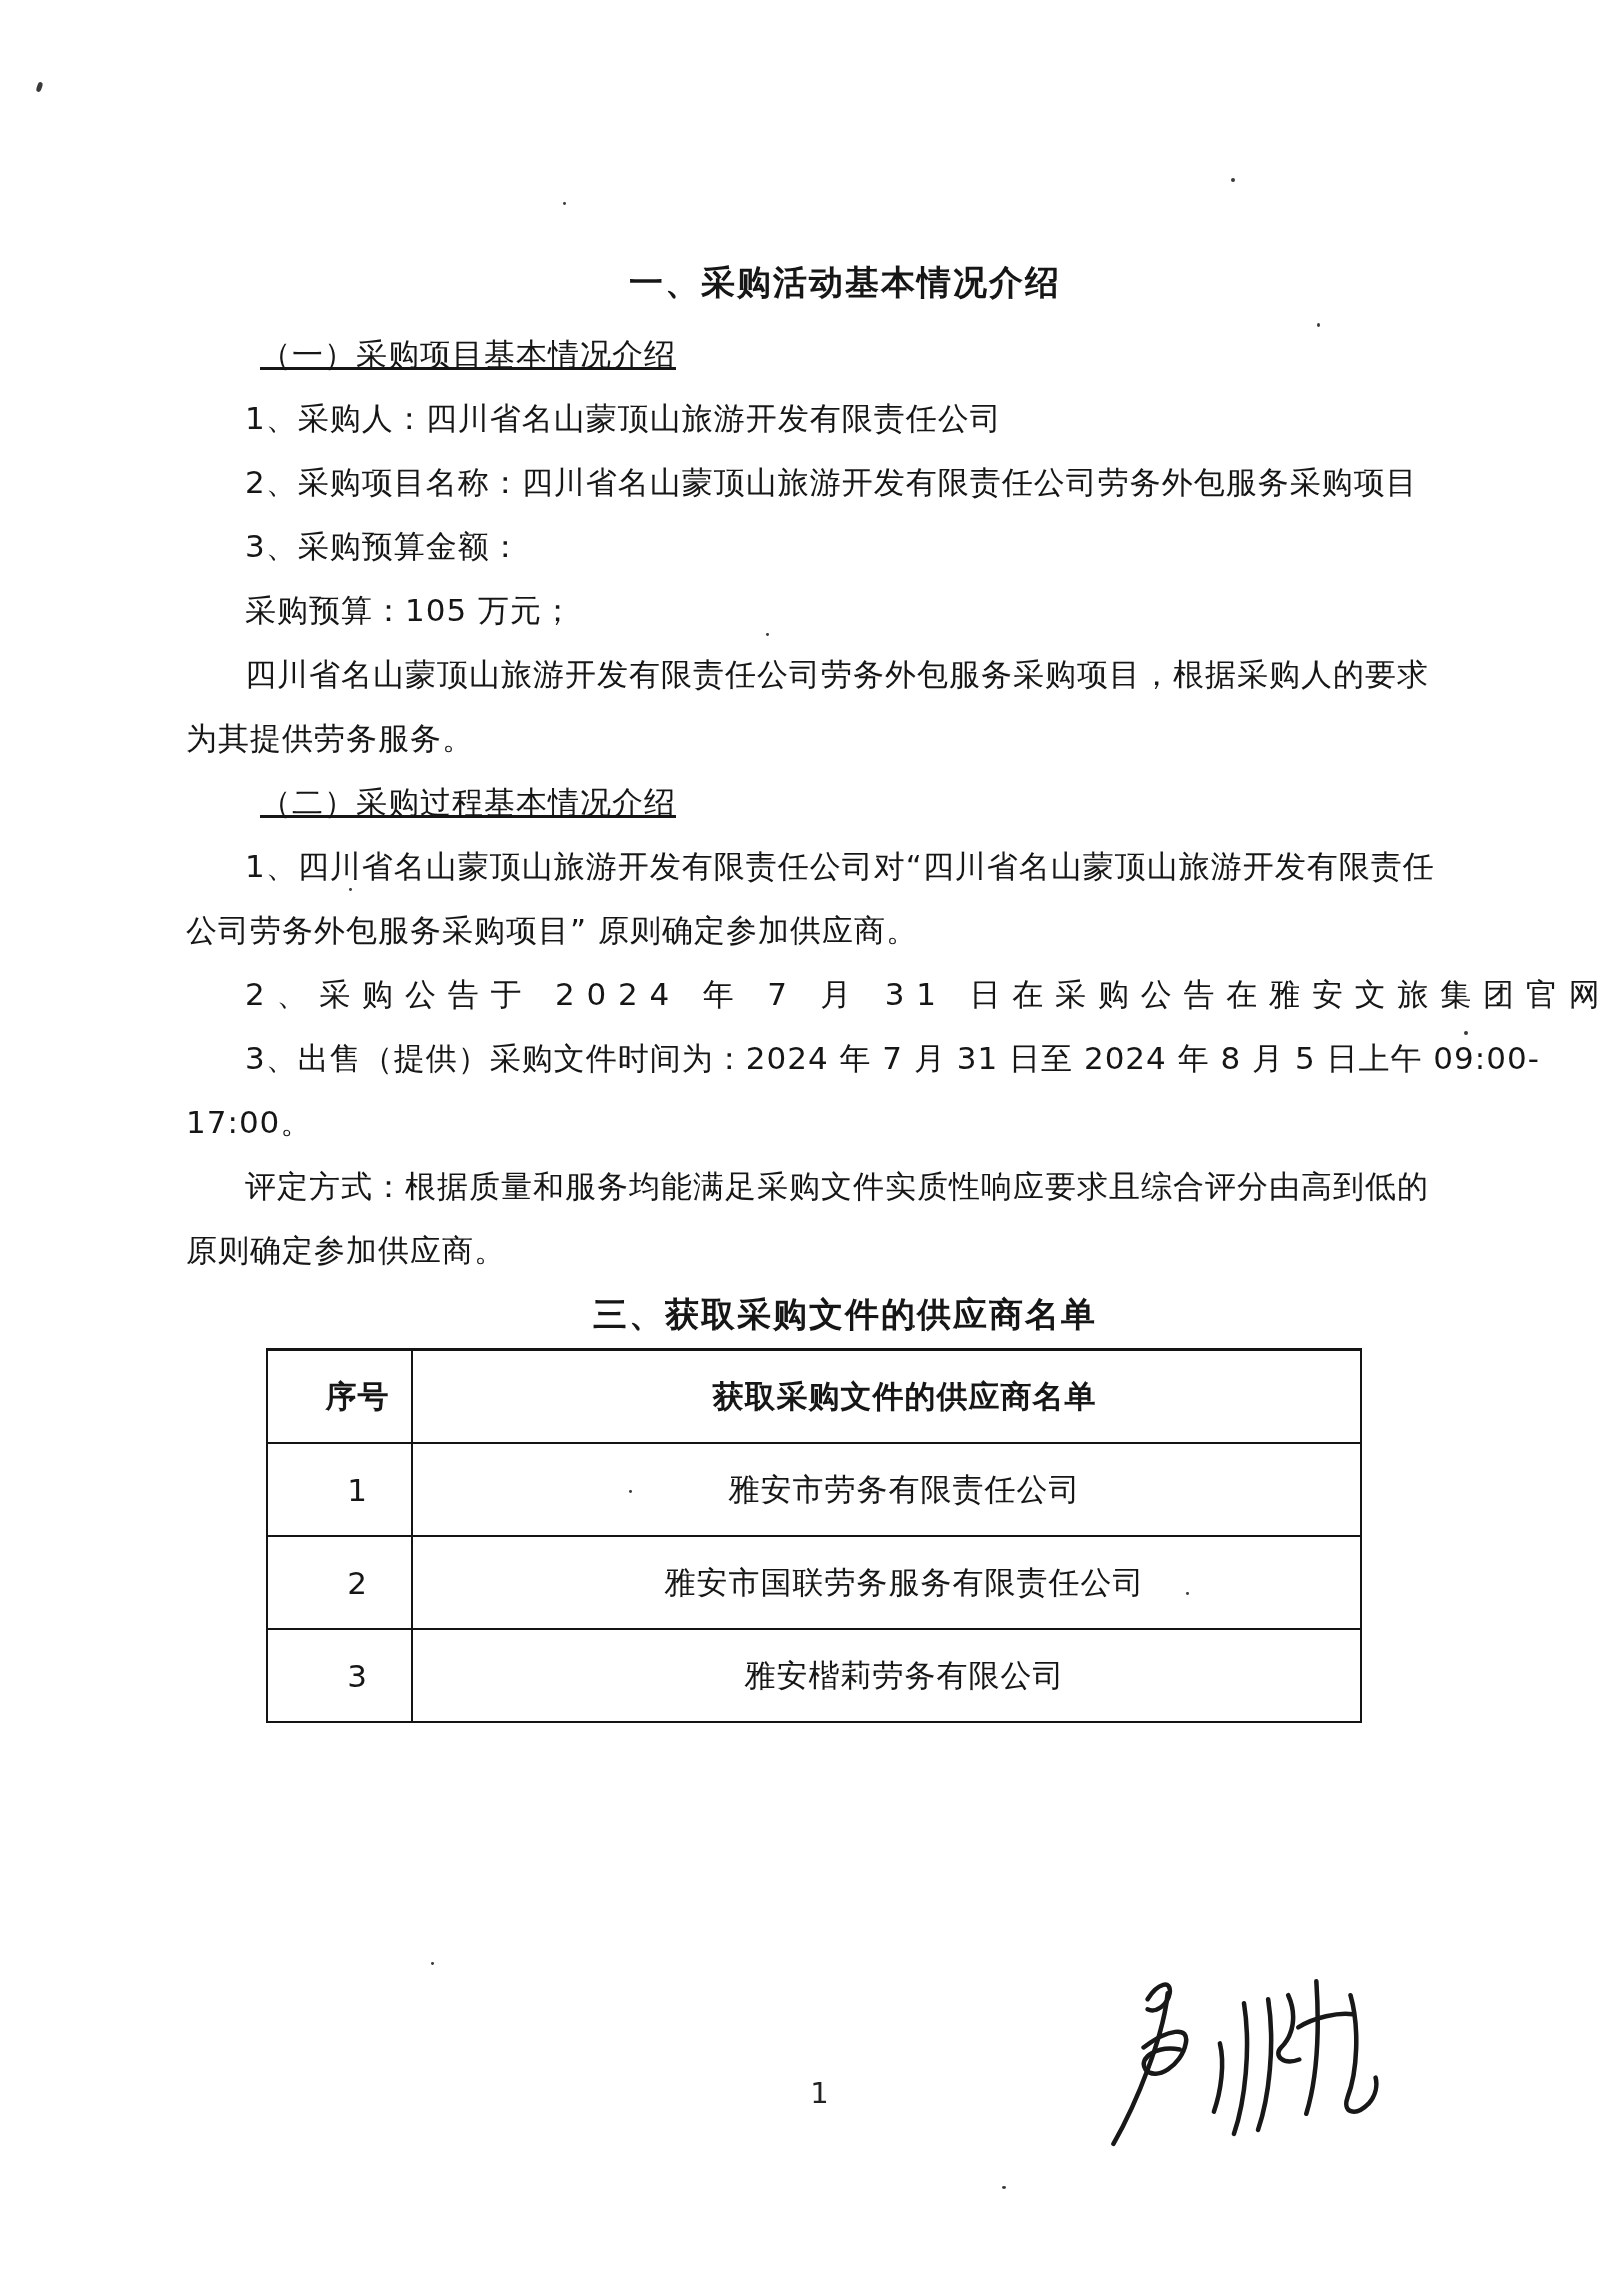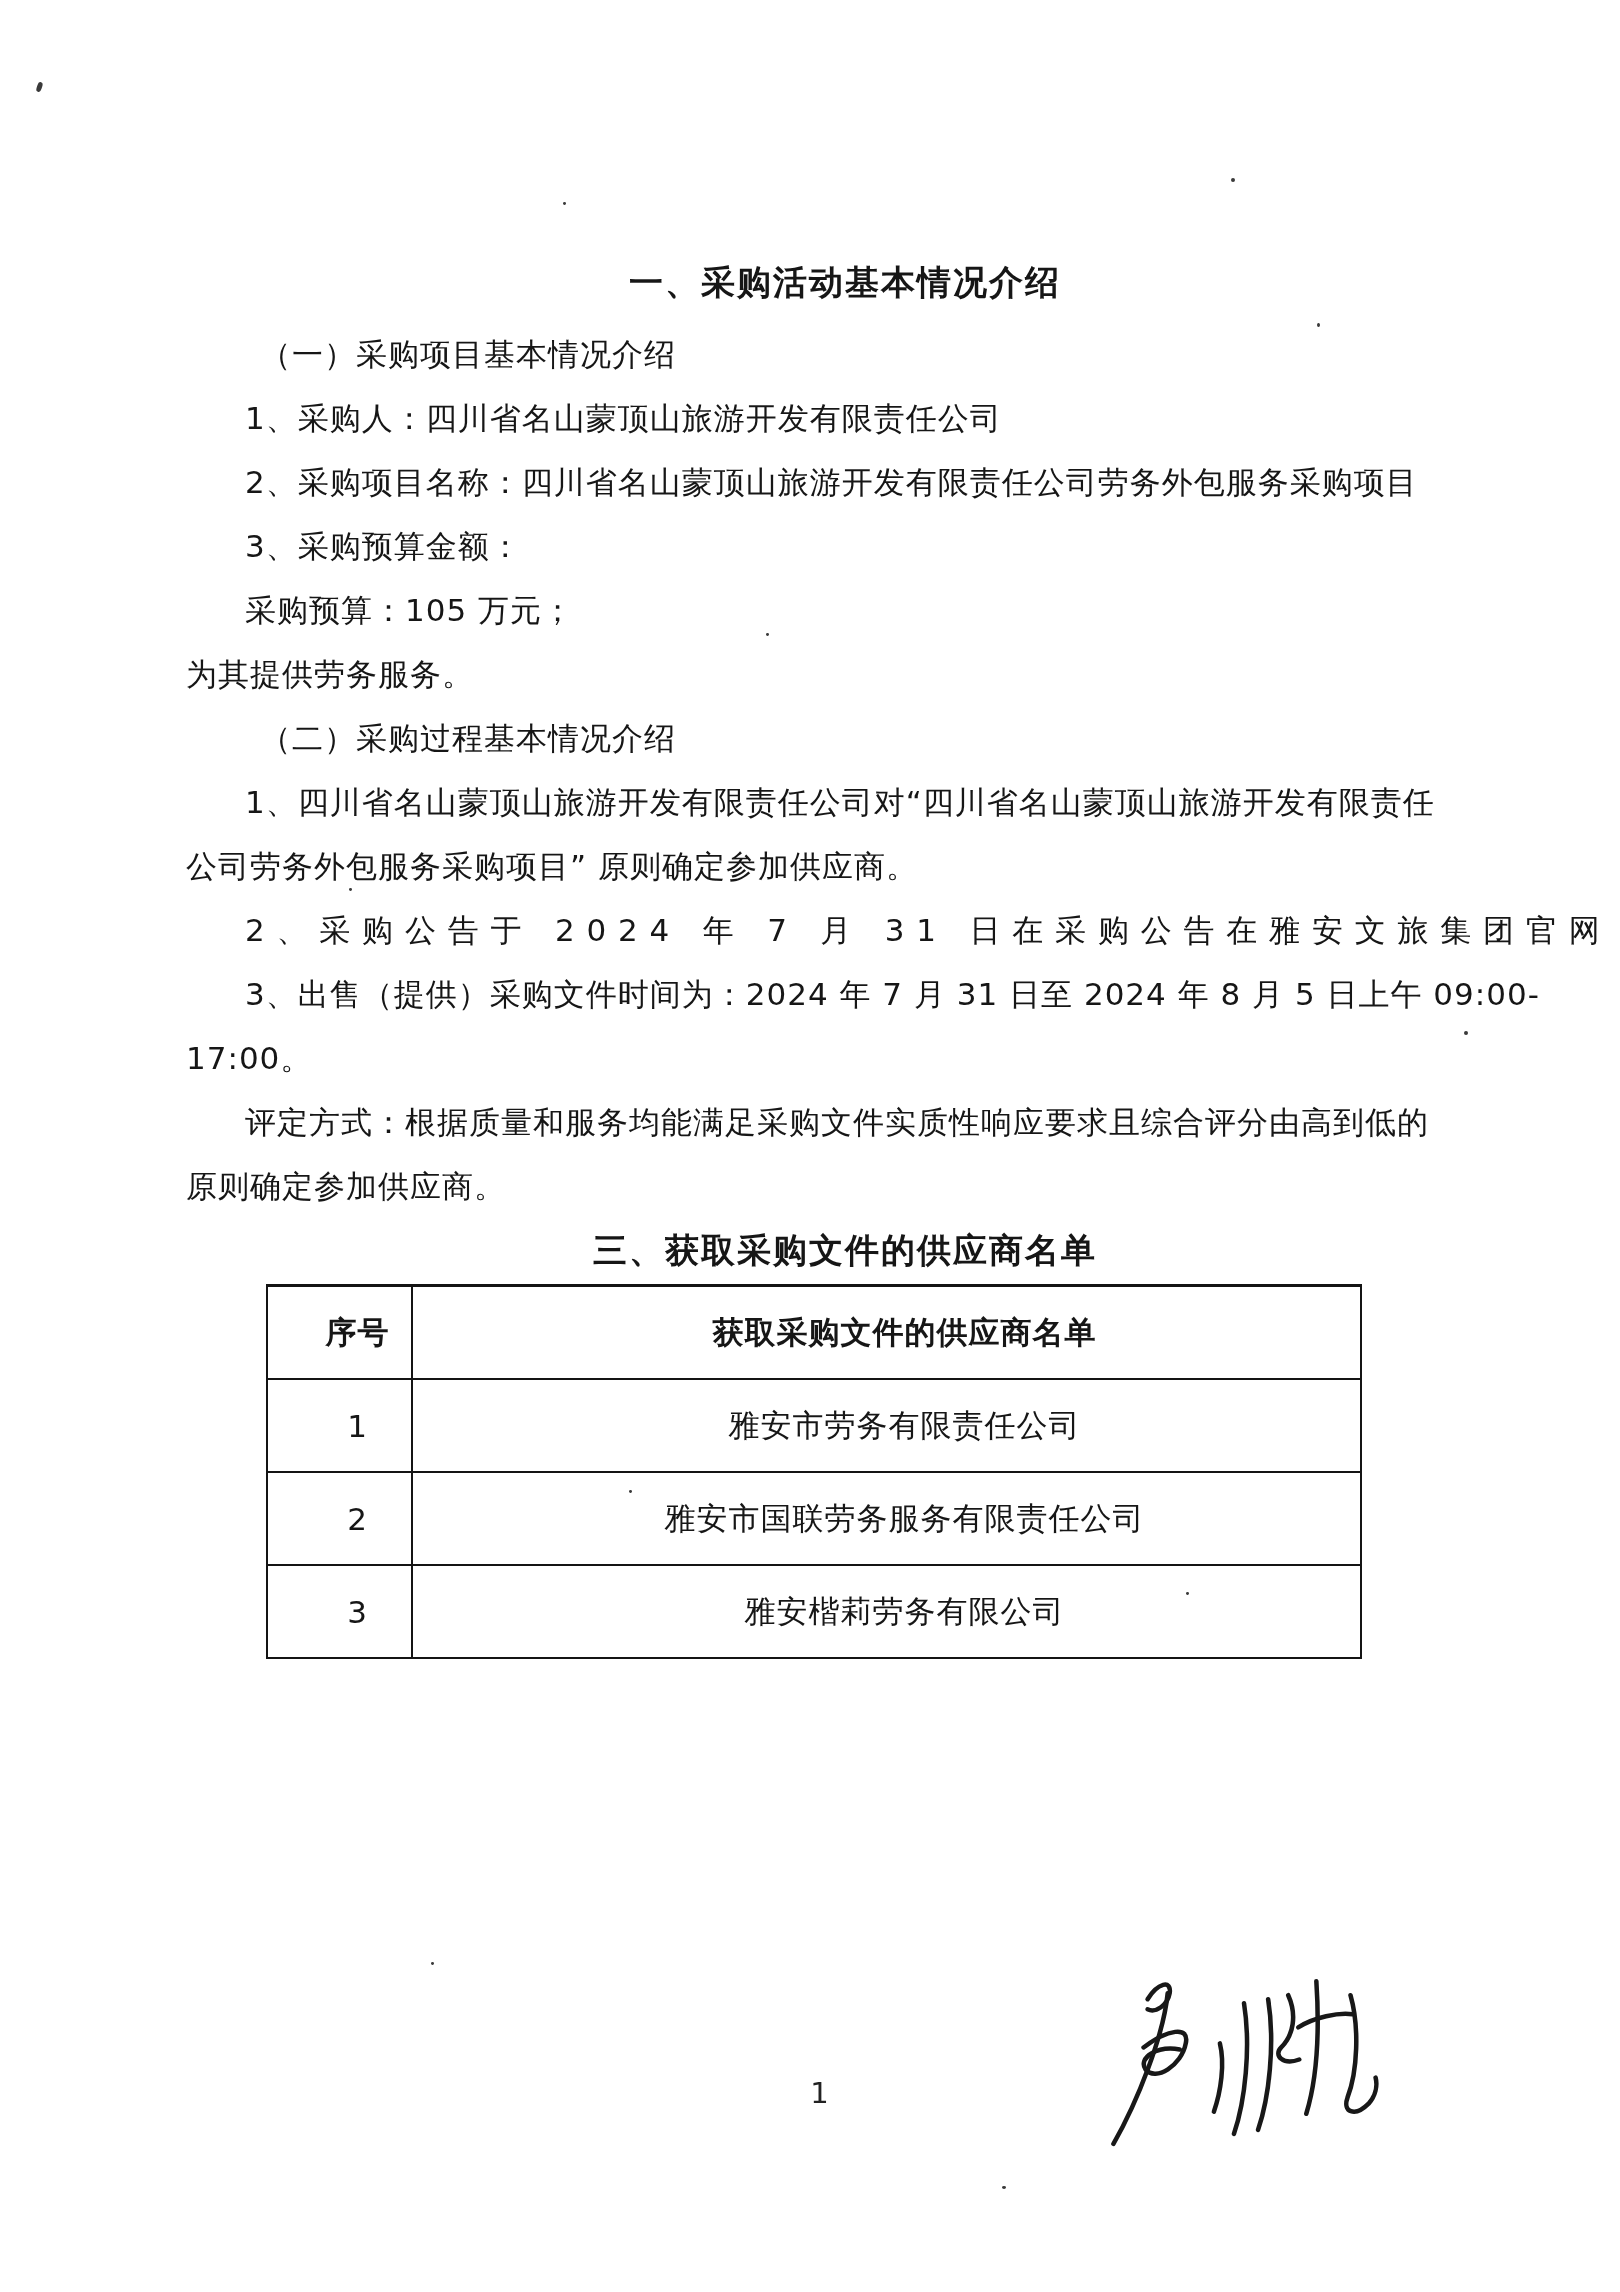--- a/index.html
+++ b/index.html
@@ -22,21 +22,21 @@
     font-size:31px;
     white-space:nowrap;
     letter-spacing:1px;
   }
   .h1, .h2, .h3 {
     font-weight:700;
     font-size:34px;
     text-align:center;
     letter-spacing:2px;
   }
-  .sub   { text-indent:74px; }
+  .sub   { text-indent:74px;text-decoration:underline; }
   .item  { text-indent:59px; }
   .flush { text-indent:0; }
   .spread { letter-spacing:11.8px; }
   .gap-sm { margin-top:7.8px; }
   .gap-md { margin-top:9.8px; }
 
   table.suppliers {
     border-collapse:collapse;
     margin-left:80px;
     margin-top:2px;
@@ -83,20 +83,21 @@
 
 <div class="page">
 
   <div class="content">
     <div class="line h1">一、采购活动基本情况介绍</div>
     <div class="line sub gap-sm">（一）采购项目基本情况介绍</div>
     <div class="line item">1、采购人：四川省名山蒙顶山旅游开发有限责任公司</div>
     <div class="line item">2、采购项目名称：四川省名山蒙顶山旅游开发有限责任公司劳务外包服务采购项目</div>
     <div class="line item">3、采购预算金额：</div>
     <div class="line item">采购预算：105 万元；</div>
+    <div class="line item">四川省名山蒙顶山旅游开发有限责任公司劳务外包服务采购项目，根据采购人的要求</div>
     <div class="line flush">为其提供劳务服务。</div>
     <div class="line sub">（二）采购过程基本情况介绍</div>
     <div class="line item">1、四川省名山蒙顶山旅游开发有限责任公司对“四川省名山蒙顶山旅游开发有限责任</div>
     <div class="line flush">公司劳务外包服务采购项目” 原则确定参加供应商。</div>
     <div class="line item spread">2、采购公告于 2024 年 7 月 31 日在采购公告在雅安文旅集团官网</div>
     <div class="line item">3、出售（提供）采购文件时间为：2024 年 7 月 31 日至 2024 年 8 月 5 日上午 09:00-</div>
     <div class="line flush">17:00。</div>
     <div class="line item">评定方式：根据质量和服务均能满足采购文件实质性响应要求且综合评分由高到低的</div>
     <div class="line flush">原则确定参加供应商。</div>
     <div class="line h3">三、获取采购文件的供应商名单</div>

